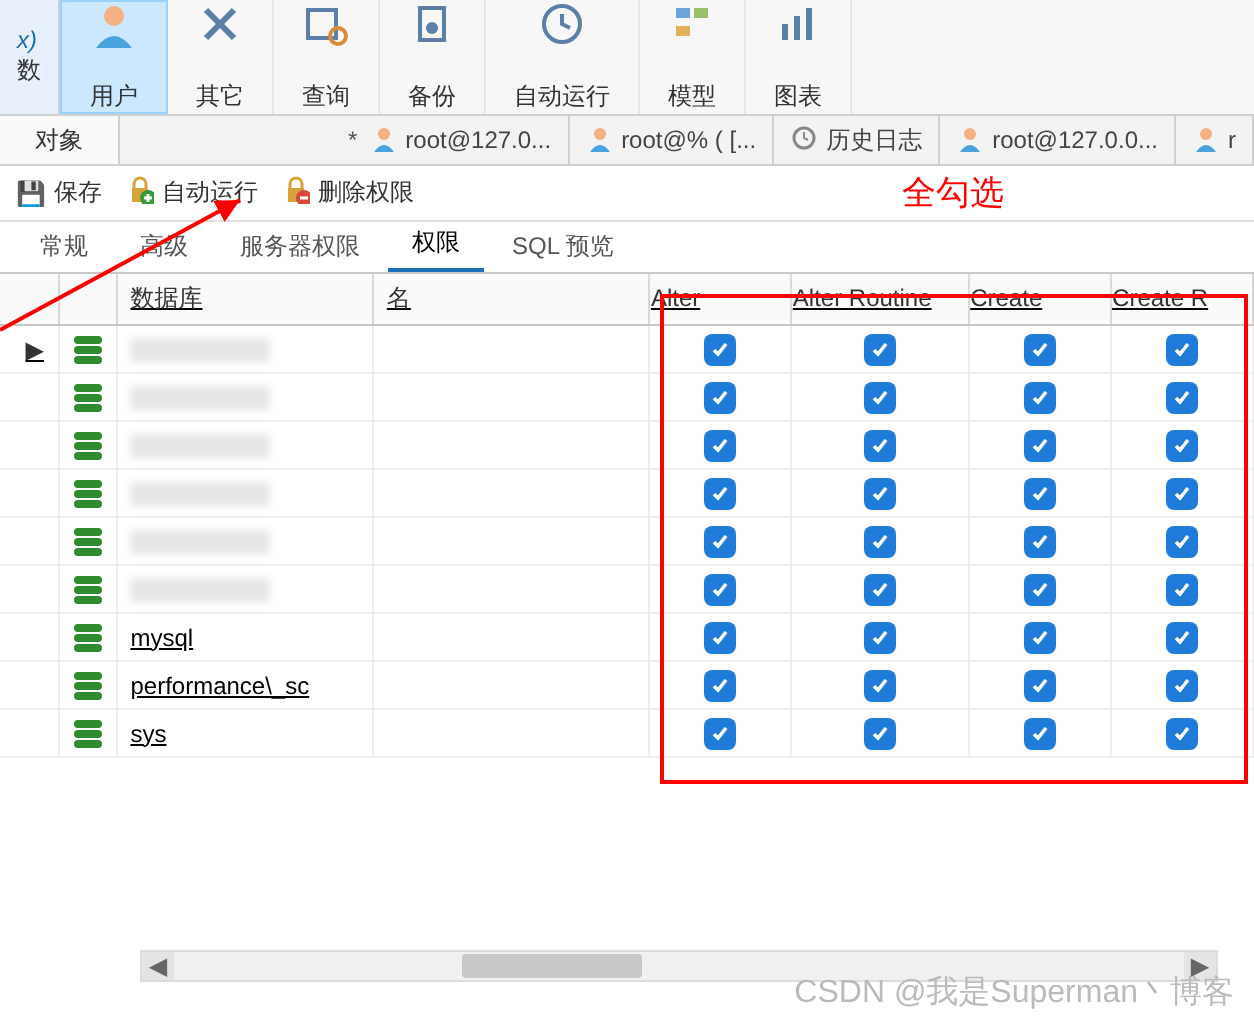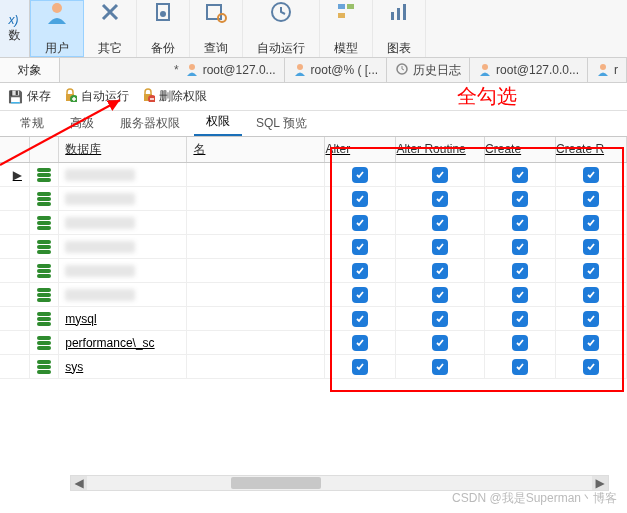--- a/index.html
+++ b/index.html
@@ -15,21 +15,21 @@
 
 
 .tabstrip { display:flex; height:25px; background:#f3f3f3; border-bottom:1px solid #d0d0d0; align-items:stretch; }
 .side-label { width:60px; text-align:center; line-height:25px; color:#333; border-right:1px solid #d0d0d0; background:#fafafa; }
 .doc-tab { display:flex; align-items:center; padding:0 8px; border-right:1px solid #d0d0d0; color:#444; gap:4px; max-width:120px; overflow:hidden; white-space:nowrap; }
 .doc-tab.dirty::before { content:"*"; color:#555; margin-right:2px; }
 
 
 .actionbar { display:flex; align-items:center; height:28px; padding:0 8px; gap:12px; border-bottom:1px solid #e0e0e0; position:relative; }
 .actionbar .btn { display:flex; align-items:center; gap:4px; color:#333; cursor:pointer; }
-.annotation-red { position:absolute; right:110px; color:#ff0000; font-size:20px; font-weight:500; }
+.annotation-red { position:absolute; right:125px; color:#ff0000; font-size:17px; font-weight:500; }
 
 
 .innertabs { display:flex; padding-left:8px; height:26px; align-items:end; border-bottom:1px solid #c8c8c8; gap:2px; }
 .innertabs .t { padding:4px 12px; color:#555; cursor:pointer; position:relative; }
 .innertabs .t.active { color:#000; border-bottom:2px solid #1a6fb8; font-weight:500; }
 
 
 .grid-wrap { position:relative;text-decoration:underline; }
 .grid-head { display:flex; border-bottom:1px solid #c8c8c8; height:26px; }
 .grid-head .hc { border-right:1px solid #d8d8d8; line-height:25px; padding-left:6px; color:#333; background:#fafafa; }
@@ -57,21 +57,21 @@
 
 .red-box { position:absolute; border:2px solid #ff0000; left:330px; top:147px; width:294px; height:245px; pointer-events:none; }
 
 .arrow { position:absolute; left:0; top:95px; pointer-events:none; }
 
 
 .person-head { fill:#f4b183; }
 .person-body { fill:#4aa3df; }
 
 
-.wm { position:absolute; bottom:6px; right:10px; color:#bbb; font-size:12px; }
+.wm { position:absolute; bottom:6px; right:10px; color:#bbb; font-size:16px; }
 
 
 .hscroll { position:absolute; bottom:22px; left:70px; right:18px; height:16px; background:#f0f0f0; border:1px solid #ddd; }
 .hscroll .thumb { position:absolute; left:160px; width:90px; top:1px; bottom:1px; background:#c8c8c8; border-radius:2px; }
 .hscroll .arr { position:absolute; width:16px; top:0; bottom:0; background:#e4e4e4; display:flex; align-items:center; justify-content:center; color:#666; }
 .hscroll .arr.l { left:0; } .hscroll .arr.r { right:0; }
 </style>
 </head>
 <body>
 
@@ -95,34 +95,34 @@
     <span class="ic">
       <svg width="24" height="24">
           <path d="M5 5 L19 19 M19 5 L5 19" stroke="#5b7fa6" stroke-width="3" fill="none"></path>
         </svg>
     </span>
     <span class="lbl">其它</span>
   </div>
   <div class="ribbon-item">
     <span class="ic">
       <svg width="24" height="24">
-          <path d="M6 4 h12 v16 h-12 z" fill="none" stroke="#5b7fa6" stroke-width="2"></path>
-          <circle cx="12" cy="14" r="3" fill="#5b7fa6"></circle>
-        </svg>
-    </span>
-    <span class="lbl">备份</span>
+          <rect x="3" y="5" width="14" height="14" fill="none" stroke="#5b7fa6" stroke-width="2"></rect>
+          <circle cx="18" cy="18" r="4" fill="none" stroke="#d98c3a" stroke-width="2"></circle>
+        </svg>
+    </span>
+    <span class="lbl">查询</span>
   </div>
   <div class="ribbon-item">
     <span class="ic">
       <svg width="24" height="24">
-          <rect x="3" y="5" width="14" height="14" fill="none" stroke="#5b7fa6" stroke-width="2"></rect>
-          <circle cx="18" cy="18" r="4" fill="none" stroke="#d98c3a" stroke-width="2"></circle>
-        </svg>
-    </span>
-    <span class="lbl">查询</span>
+          <path d="M6 4 h12 v16 h-12 z" fill="none" stroke="#5b7fa6" stroke-width="2"></path>
+          <circle cx="12" cy="14" r="3" fill="#5b7fa6"></circle>
+        </svg>
+    </span>
+    <span class="lbl">备份</span>
   </div>
   <div class="ribbon-item">
     <span class="ic">
       <svg width="24" height="24">
           <circle cx="12" cy="12" r="9" fill="none" stroke="#5b7fa6" stroke-width="2"></circle>
           <path d="M12 7 v5 l4 2" stroke="#5b7fa6" stroke-width="2" fill="none"></path>
         </svg>
     </span>
     <span class="lbl">自动运行</span>
   </div>

